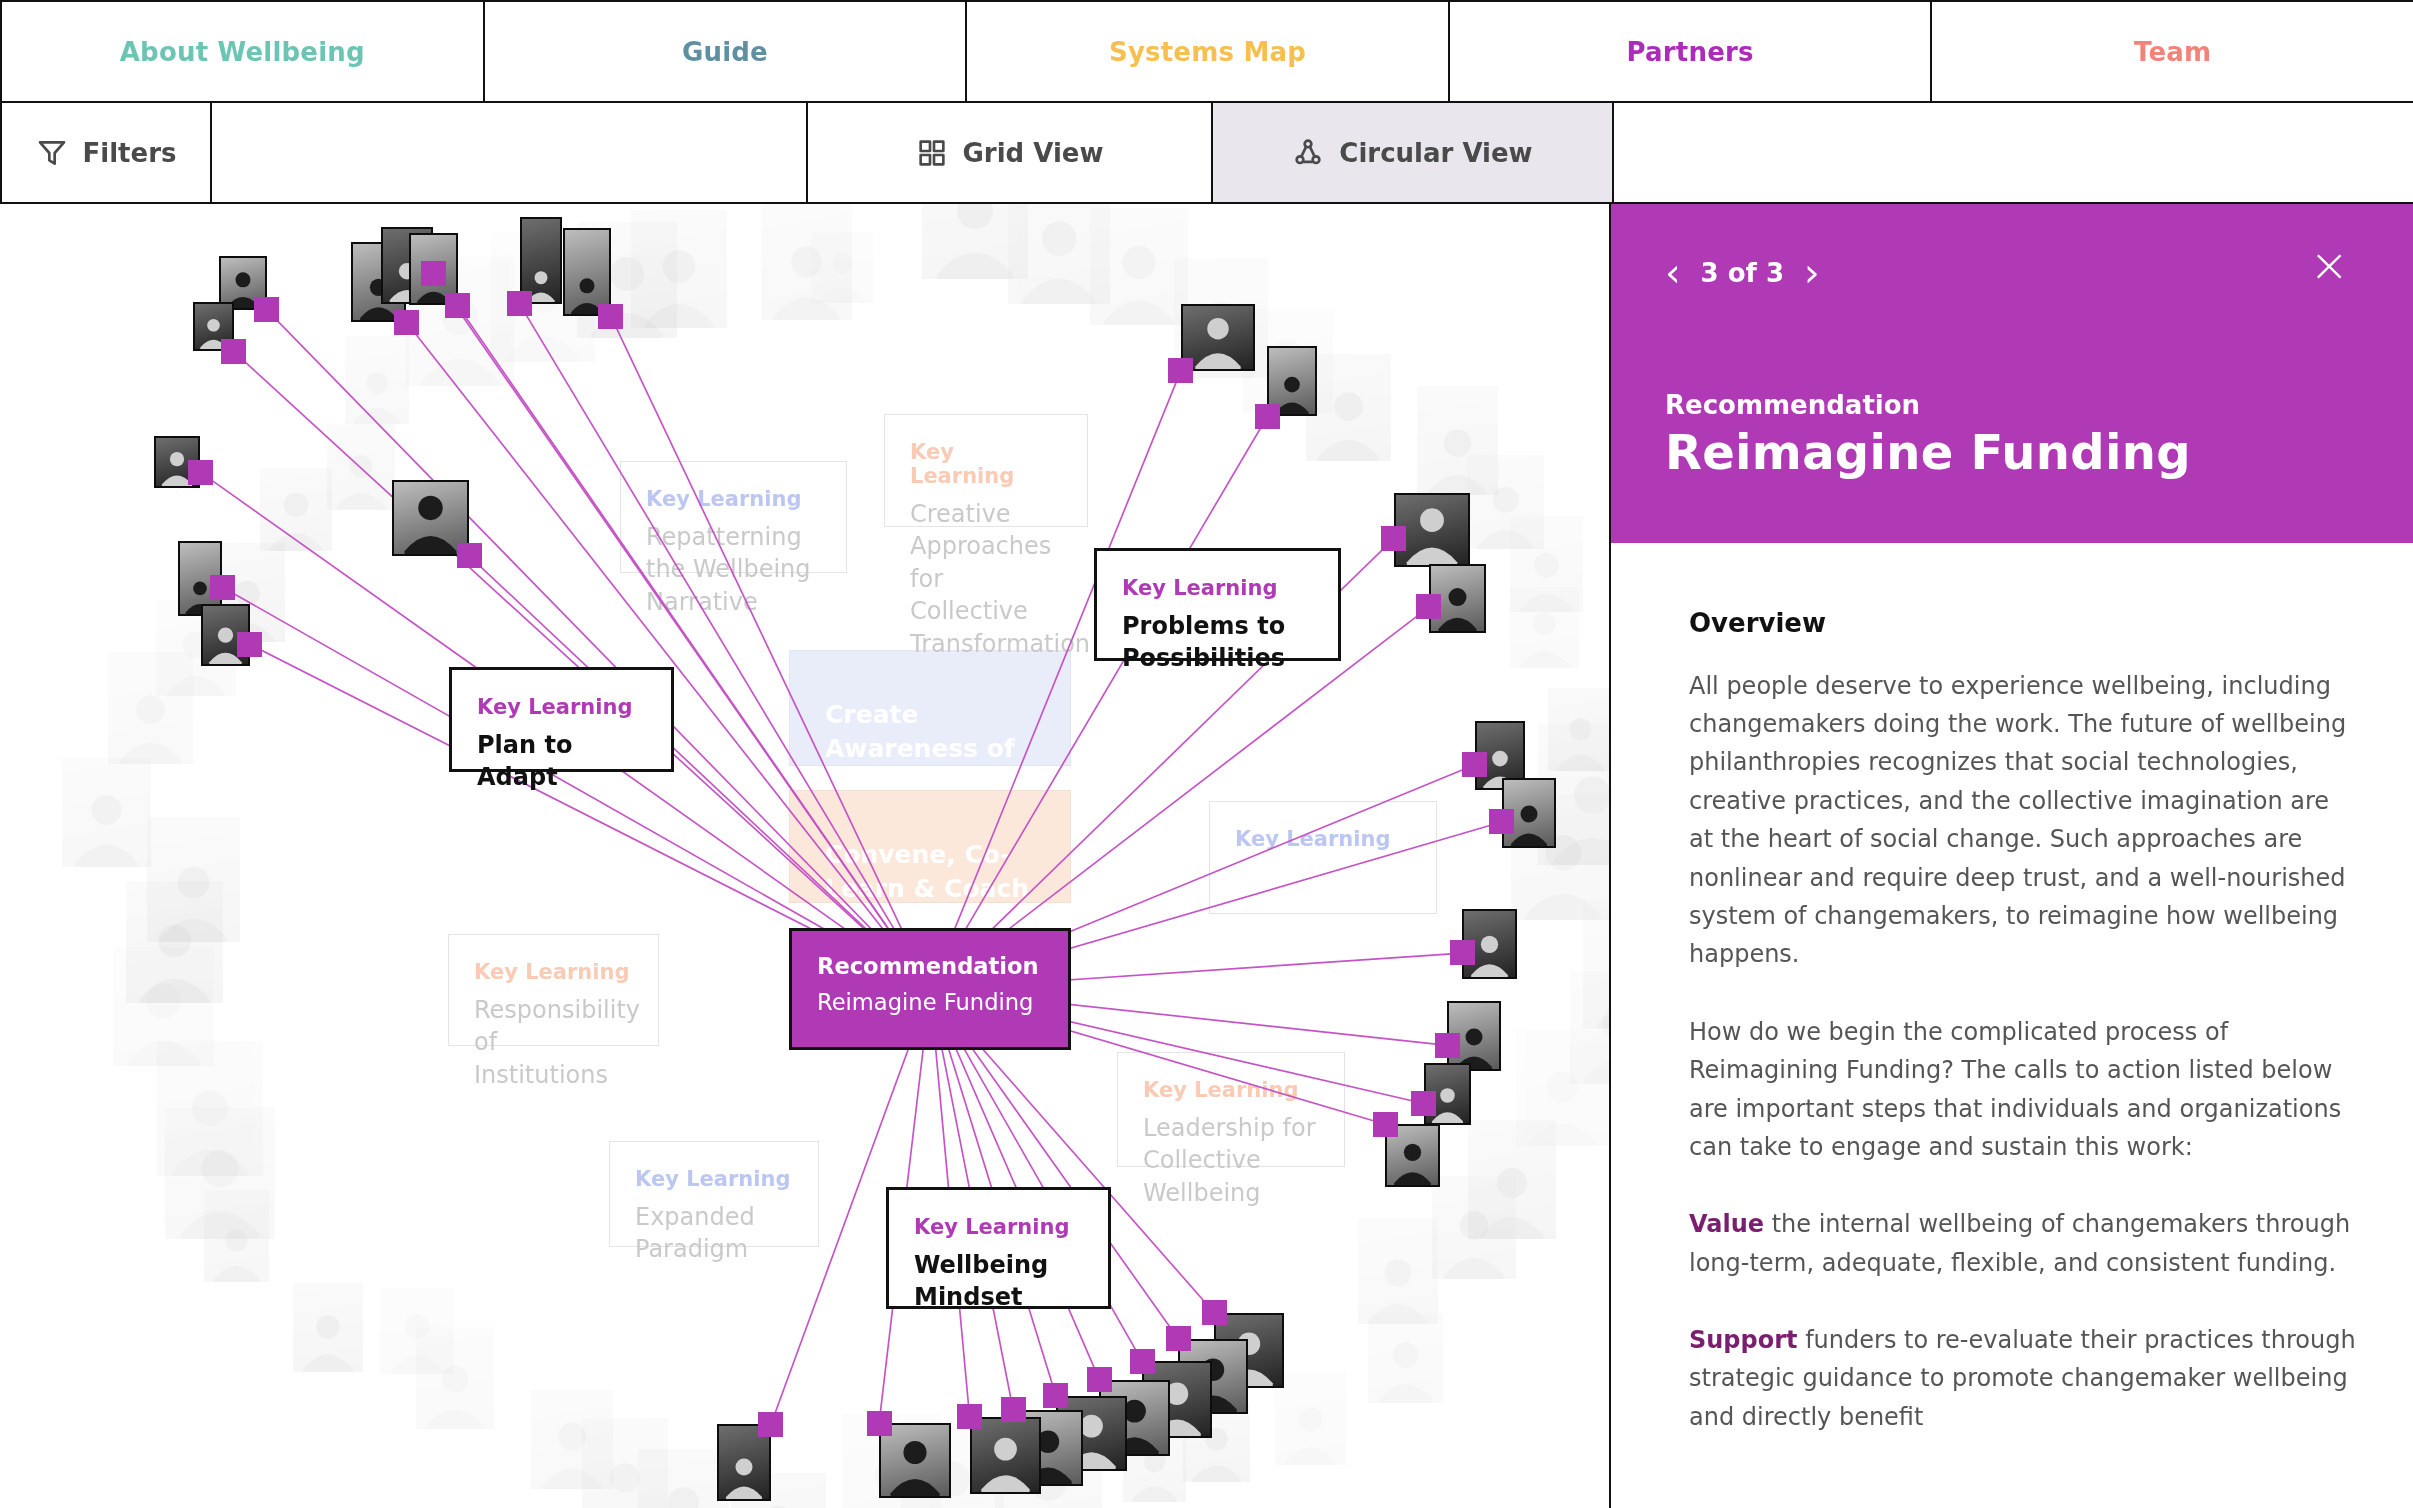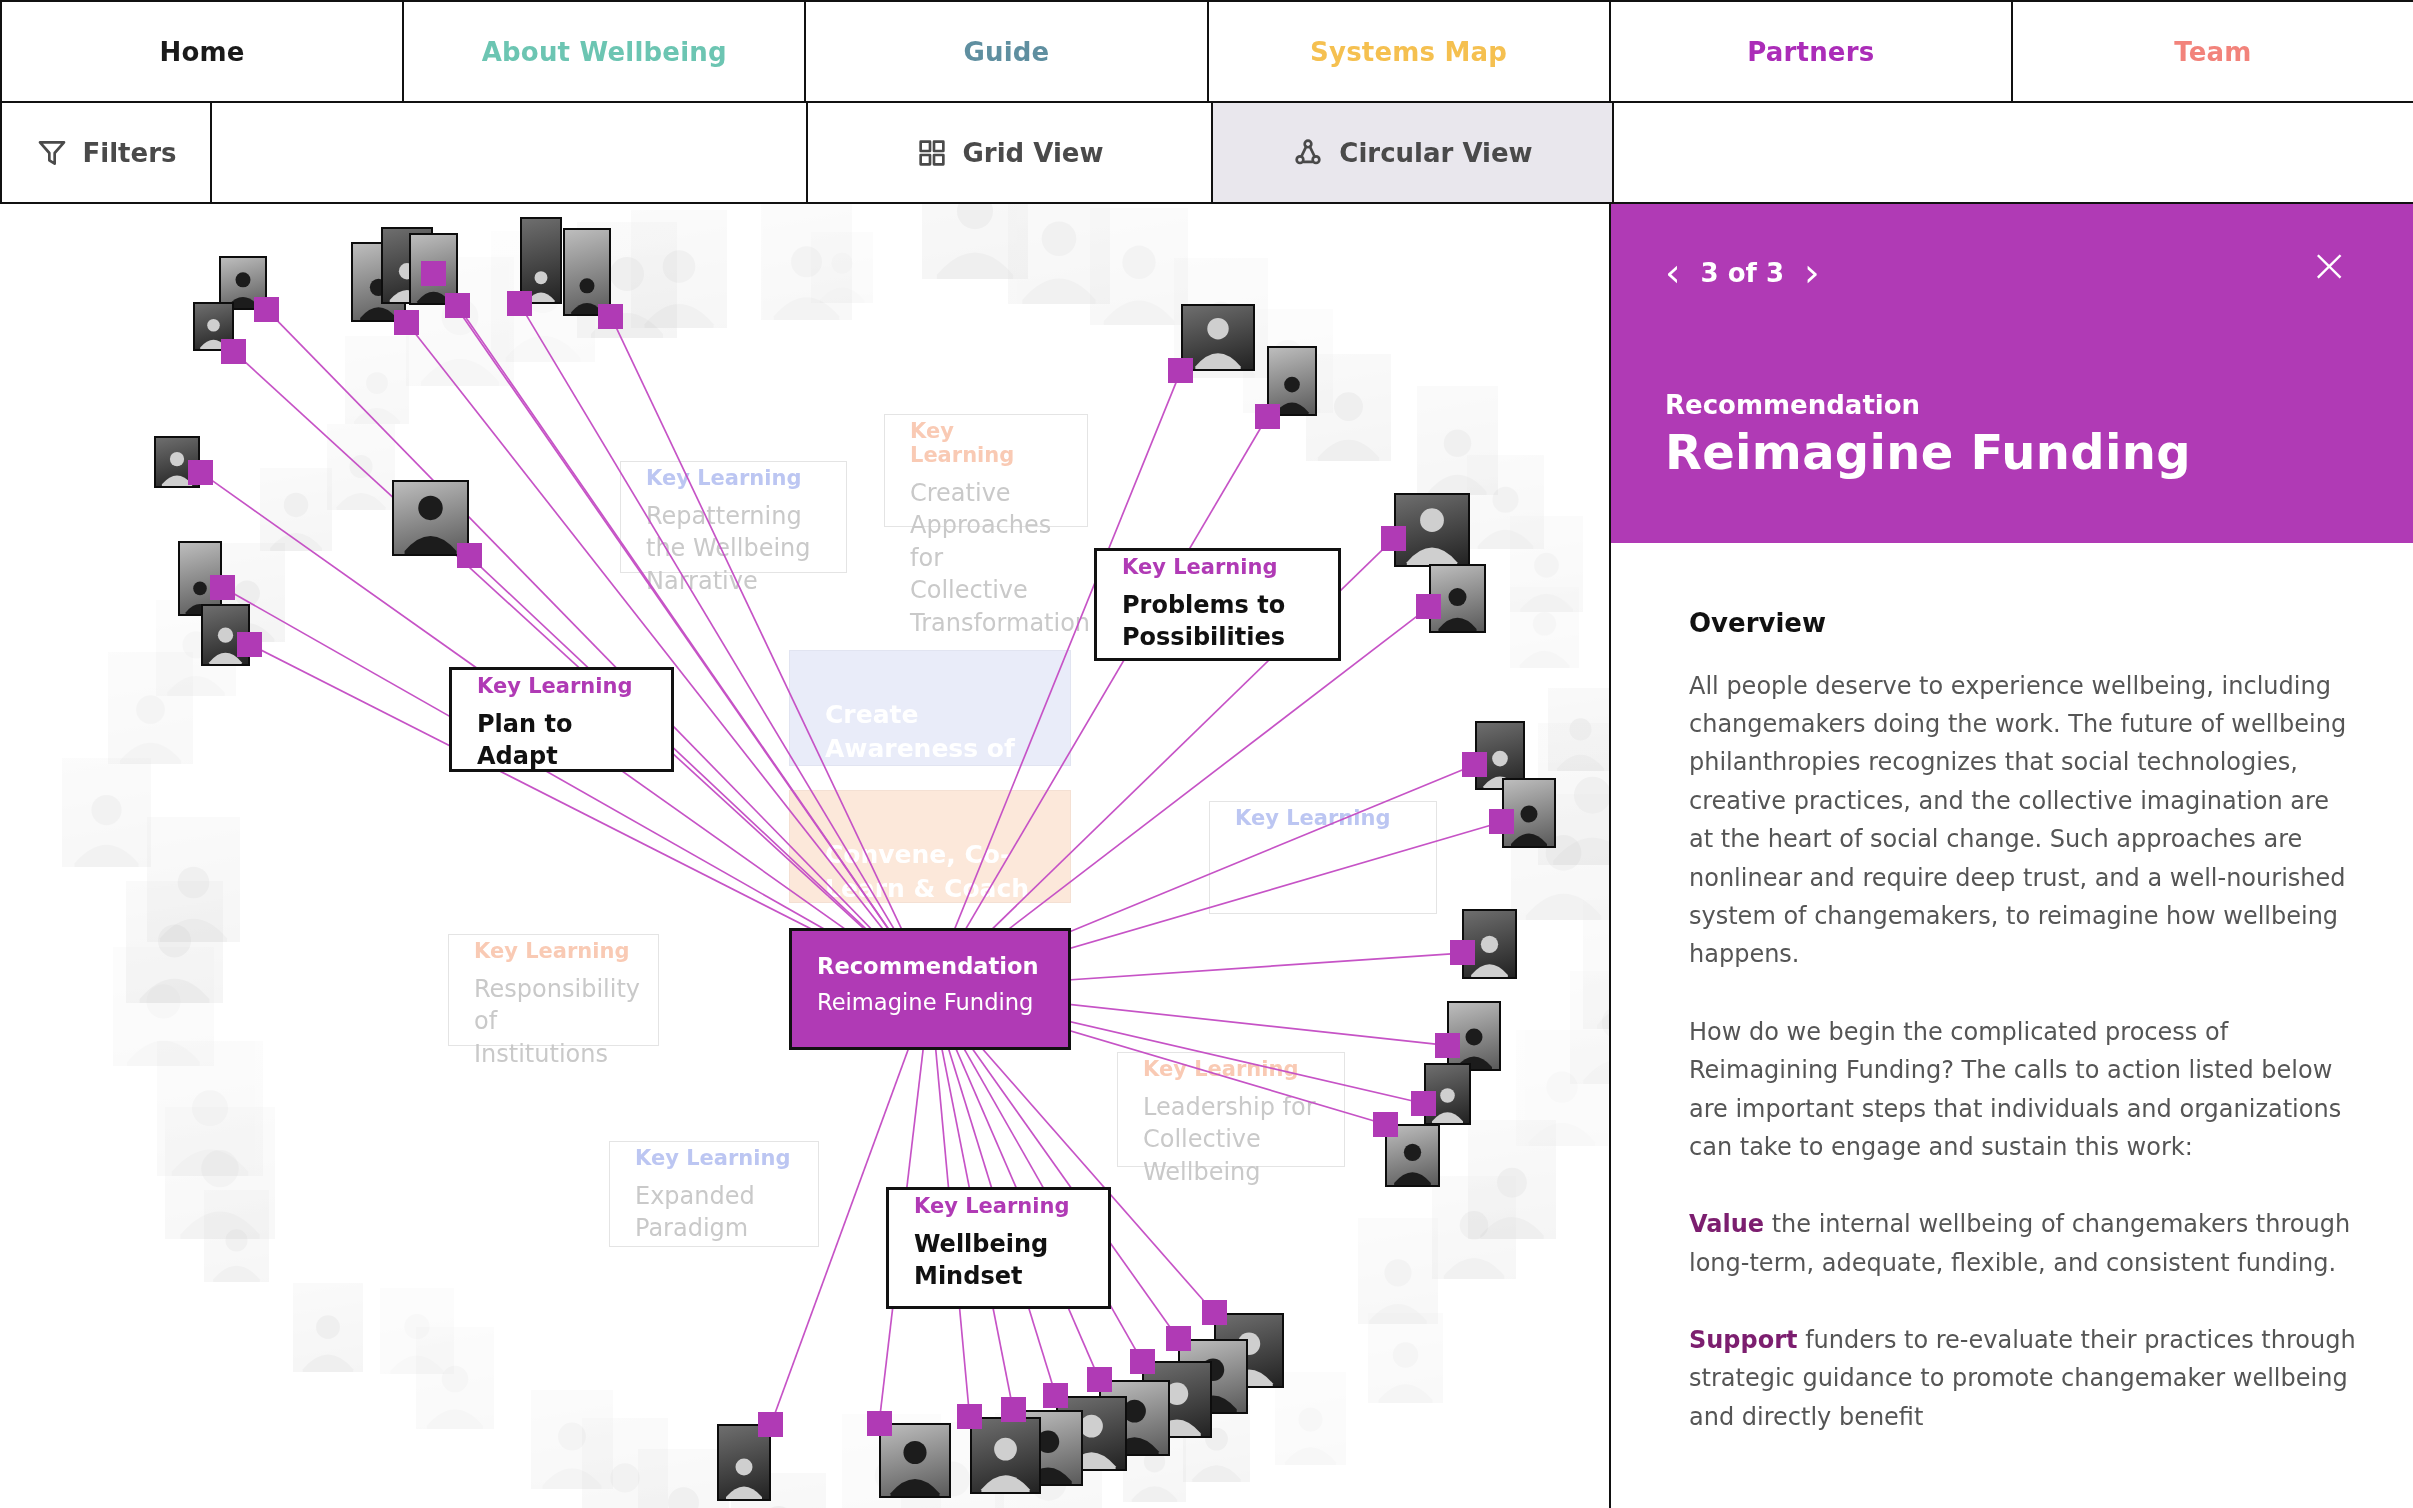--- a/index.html
+++ b/index.html
@@ -26,21 +26,21 @@
   .map{position:absolute;top:204px;left:0;width:1609px;height:1305px;overflow:hidden;background:#fff;}
   .photo{position:absolute;}
   .photo .ph-box{width:100%;height:100%;box-sizing:border-box;overflow:hidden;}
   .photo.faded{z-index:5;}
   .photo.faded .ph-box{background:linear-gradient(170deg,#ececec,#d7d7d7);}
   .photo.hl{z-index:45;}
   .photo.hl .ph-box{border:2.5px solid #0d0d0d;}
   .sq{position:absolute;width:25px;height:25px;background:var(--magenta);z-index:46;}
   .cta{position:absolute;color:#fff;font-size:25px;font-weight:700;line-height:1.35;
     padding:47px 35px;box-sizing:border-box;z-index:10;border:0.8px solid rgba(0,0,0,0.03);}
-  .kcard{position:absolute;background:#fff;box-sizing:border-box;padding:4px 25px;}
+  .kcard{position:absolute;background:#fff;box-sizing:border-box;padding:25px 25px;}
   .kcard.faded{border:0.8px solid #e4e4e4;z-index:12;}
   .kcard.active{border:3.4px solid #111;z-index:40;}
   .kcard .klabel{font-size:21px;font-weight:800;margin-bottom:10px;}
   .kcard .ktitle{font-size:24px;line-height:1.35;}
   .kcard.faded .ktitle{color:#c9c9c9;}
   .kcard.active .ktitle{color:#111;font-weight:bold;}
   .lines{position:absolute;top:0;left:0;z-index:30;pointer-events:none;}
   .center-node{position:absolute;background:var(--magenta);border:3.4px solid #111;color:#fff;
     padding:22px 25px;box-sizing:border-box;z-index:50;cursor:pointer;}
   .cn-eyebrow{font-size:22.6px;font-weight:800;margin-bottom:10px;}
@@ -60,21 +60,20 @@
   .panel-body h3{color:#111;font-size:26px;font-weight:800;margin:0 0 22px 0;}
   .panel-body p{margin:0 0 39px 0;}
   .lead{color:var(--plum);font-weight:800;}
 </style>
 </head>
 <body>
 
 <div id="app">
 
   <div class="nav-row">
-      <div class="nav-item" style="color: rgb(26, 26, 26);">Home</div>
       <div class="nav-item" style="color: rgb(108, 197, 178);">About Wellbeing</div>
       <div class="nav-item" style="color: rgb(95, 143, 160);">Guide</div>
       <div class="nav-item" style="color: rgb(245, 192, 80);">Systems Map</div>
       <div class="nav-item" style="color: rgb(171, 44, 184);">Partners</div>
       <div class="nav-item" style="color: rgb(242, 131, 123);">Team</div>
     </div>
 
   <div class="toolbar">
     <div class="tb-cell" style="width:210px">
       <svg viewBox="0 0 24 24">

